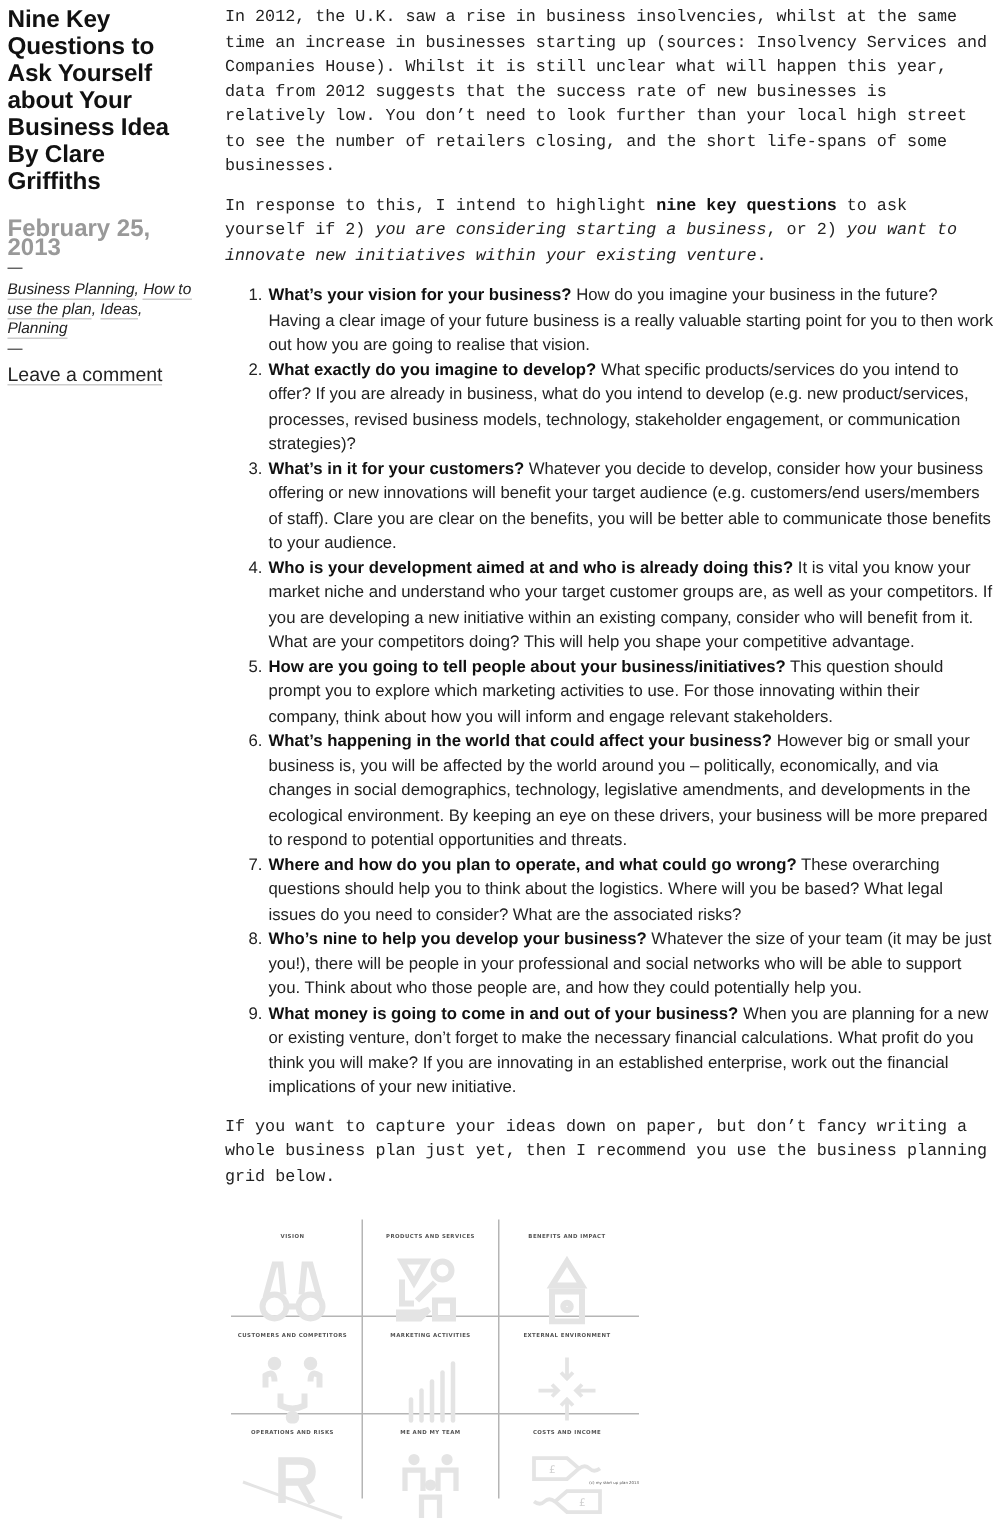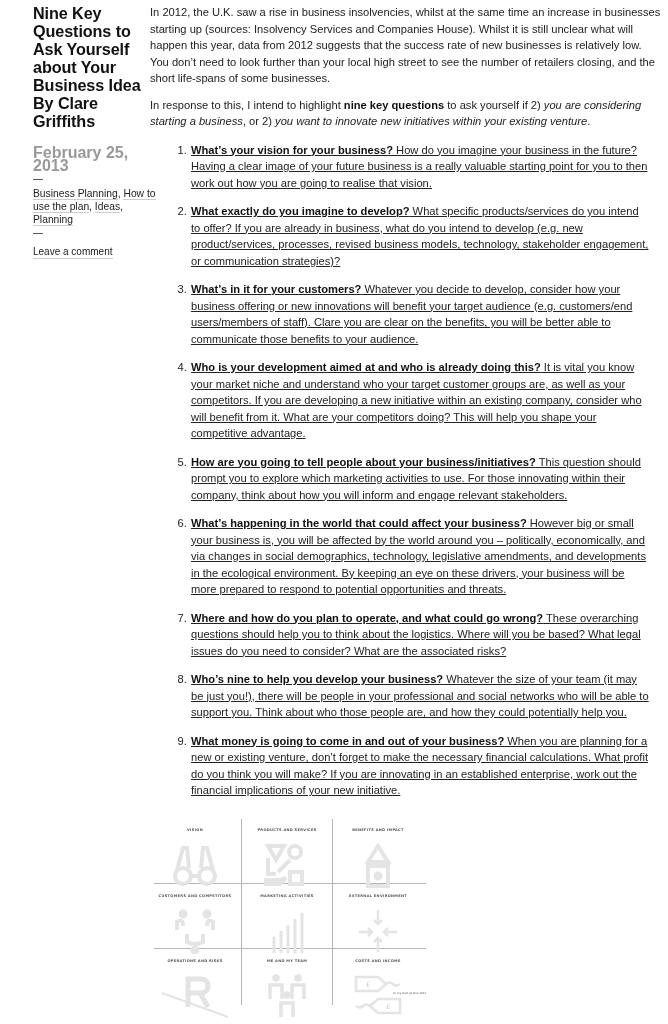--- a/index.html
+++ b/index.html
@@ -1,42 +1,42 @@
 <!DOCTYPE html>
 <html><head>
 <meta charset="utf-8">
 <style>
   html, body { margin: 0; padding: 0; background: #ffffff; }
   body {
     width: 668px; height: 1024px; overflow: hidden; position: relative;
     font-family: "Liberation Sans", sans-serif; color: #222222;
   }
   .sidebar {
-    position: absolute; left: 5px; top: 4px; width: 128px; margin-left: 28px;
+    position: absolute; left: 5px; top: 4px; width: 128px;
   }
   .post-title {
     font-family: "Liberation Sans", sans-serif; font-weight: bold;
     font-size: 16.2px; line-height: 18px; color: #111111; margin: 0 0 16px 0;
     letter-spacing: -0.1px;
   }
   .post-date { font-size: 16px; color: #999999; line-height: 13px; margin: 0; font-weight: bold; }
   .sep { font-size: 10px; line-height: 10px; color: #222; margin: 2px 0 3px 0; }
-  .meta-links { font-size: 10.3px; line-height: 13px; color: #222; }
+  .meta-links { font-size: 10.3px; line-height: 13px; color: #222; font-style: italic; }
   .meta-links a, .comment-link {
     color: #222; text-decoration: none; border-bottom: 1px solid #cccccc;
   }
-  .comment-link { font-size: 10px; line-height: 13px; display: inline-block; }
+  .comment-link { font-size: 13px; line-height: 13px; display: inline-block; }
   .main {
     position: absolute; left: 150px; top: 4px; width: 512px;
     font-size: 11.15px; line-height: 16.5px; color: #222222;
   }
-  .main p { margin: 0 0 10px 0; }
+  .main p { margin: 0 0 10px 0; font-family: Liberation Mono, monospace; }
   .main b { color: #111; }
   ol.questions { margin: 0 0 10px 0; padding-left: 28px; }
-  ol.questions li { margin: 12px; padding-left: 1px; text-decoration: underline; }
+  ol.questions li { margin: 0; padding-left: 1px; }
   .grid-figure {
     position: relative; width: 280px; height: 190px; margin: 16px 0 22px 0;
   }
   .grid-figure .vline { position: absolute; width: 1px; background: #b5b5b5; }
   .grid-figure .hline { position: absolute; height: 1px; background: #b5b5b5; }
   .cell {
     position: absolute; width: 90px; height: 64px; text-align: center;
   }
   .cell-label {
     font-family: "DejaVu Sans", sans-serif; font-size: 3.6px; letter-spacing: 0.3px;
@@ -72,20 +72,21 @@
     <li><b>What exactly do you imagine to develop?</b><span>  What specific products/services do you intend to offer?  If you are already in business, what do you intend to develop (e.g. new product/services, processes, revised business models, technology, stakeholder engagement, or communication strategies)?</span></li>
     <li><b>What’s in it for your customers?</b><span>  Whatever you decide to develop, consider how your business offering or new innovations will benefit your target audience (e.g. customers/end users/members of staff). Clare you are clear on the benefits, you will be better able to communicate those benefits to your audience.</span></li>
     <li><b>Who is your development aimed at and who is already doing this?</b><span>  It is vital you know your market niche and understand who your target customer groups are, as well as your competitors. If you are developing a new initiative within an existing company, consider who will benefit from it. What are your competitors doing? This will help you shape your competitive advantage.</span></li>
     <li><b>How are you going to tell people about your business/initiatives?</b><span>  This question should prompt you to explore which marketing activities to use. For those innovating within their company, think about how you will inform and engage relevant stakeholders.</span></li>
     <li><b>What’s happening in the world that could affect your business?</b><span>  However big or small your business is, you will be affected by the world around you – politically, economically, and via changes in social demographics, technology, legislative amendments, and developments in the ecological environment. By keeping an eye on these drivers, your business will be more prepared to respond to potential opportunities and threats.</span></li>
     <li><b>Where and how do you plan to operate, and what could go wrong?</b><span>  These overarching questions should help you to think about the logistics. Where will you be based? What legal issues do you need to consider? What are the associated risks?</span></li>
     <li><b>Who’s nine to help you develop your business?</b><span>  Whatever the size of your team (it may be just you!), there will be people in your professional and social networks who will be able to support you. Think about who those people are, and how they could potentially help you.</span></li>
     <li><b>What money is going to come in and out of your business?</b><span>  When you are planning for a new or existing venture, don’t forget to make the necessary financial calculations. What profit do you think you will make?  If you are innovating in an established enterprise, work out the financial implications of your new initiative.</span></li>
   </ol>
 
+  <p>If you want to capture your ideas down on paper, but don’t fancy writing a whole business plan just yet, then I recommend you use the business planning grid below.</p>
 
   <div class="grid-figure">
 
     <div class="vline" style="left:91px; top:4px; height:186px;"></div>
     <div class="vline" style="left:182px; top:4px; height:186px;"></div>
     <div class="hline" style="left:4px; top:68px; width:272px;"></div>
     <div class="hline" style="left:4px; top:133px; width:272px;"></div>
 
     <div class="cell" style="left:0; top:4px;">
       <span class="cell-label">Vision</span>

